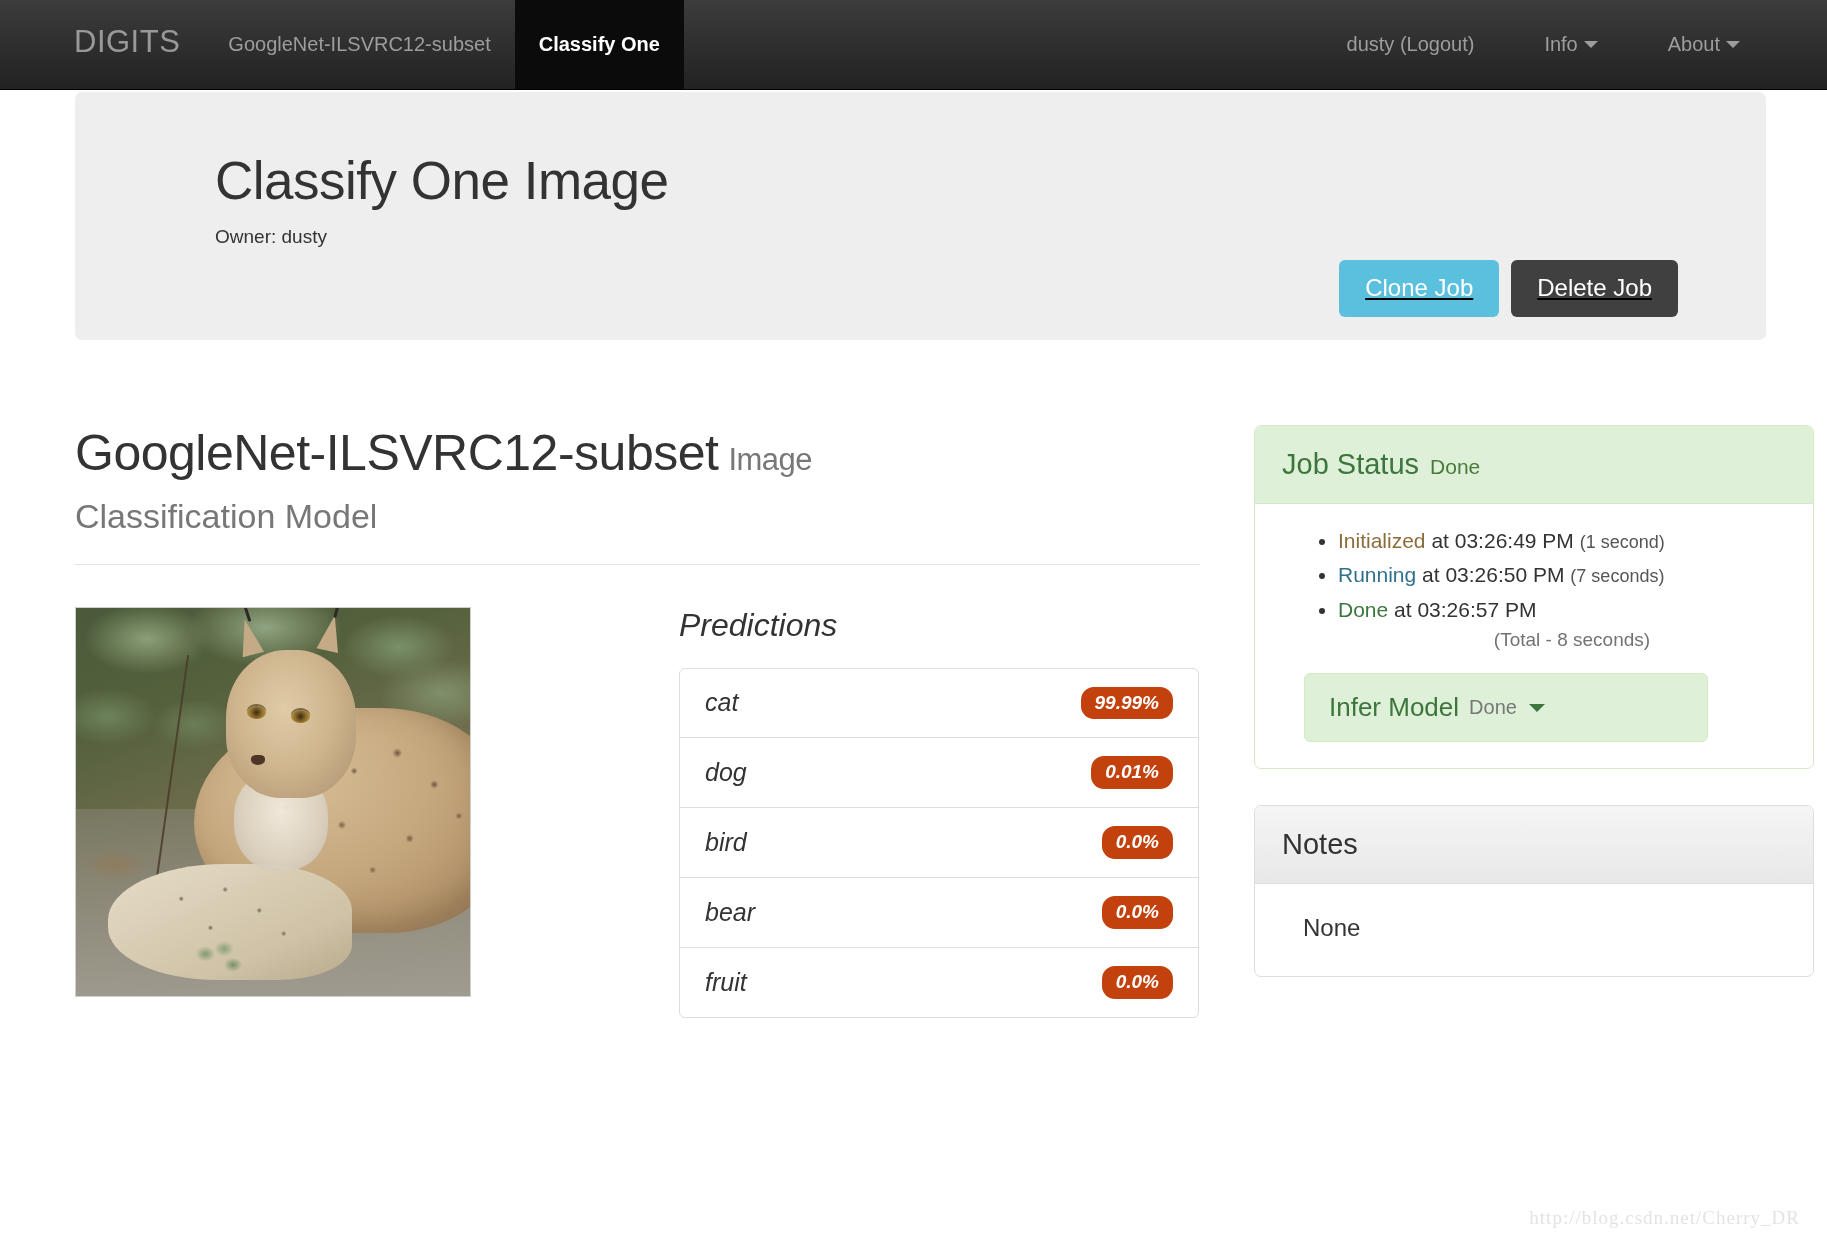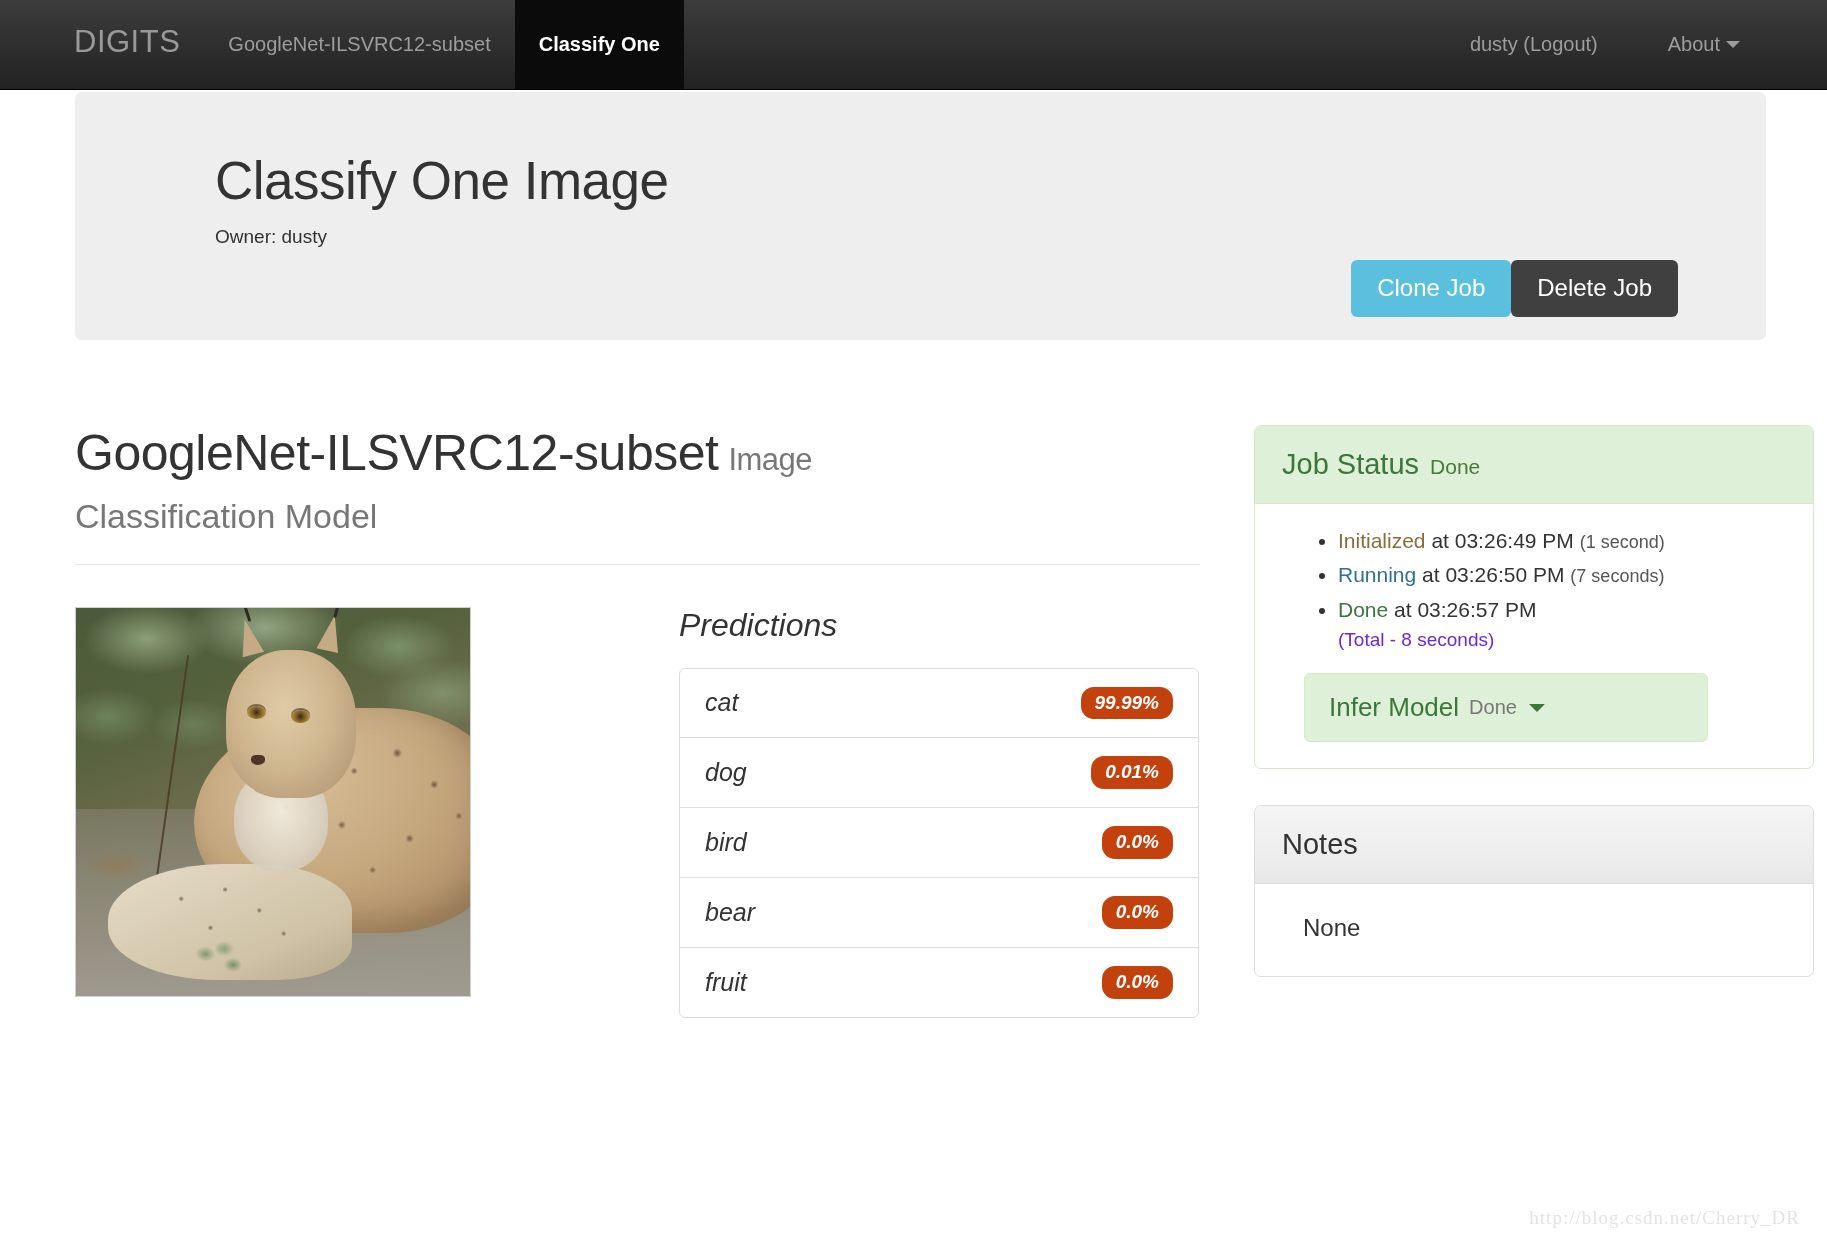--- a/index.html
+++ b/index.html
@@ -70,21 +70,21 @@
     font-size: 53px; font-weight: normal; color: #333333;
     margin: 0; line-height: 1.1;
     letter-spacing: -0.5px;
   }
   .page-owner {
     font-size: 19px; color: #333333;
     margin-top: 16px;
   }
   .jumbo-buttons {
     position: absolute; right: 88px; top: 108px;
-    display: flex; 
+    display: flex; gap: 12px; text-decoration: underline;
   }
   .btn {
     border: none; border-radius: 6px;
     font-size: 24px; color: #ffffff;
     padding: 14px 26px;
     cursor: pointer;
     font-family: inherit;
     line-height: 1.2;
   }
   .btn-info { background: #5bc0de; }
@@ -314,22 +314,23 @@
   .status-list li {
     font-size: 21px; color: #333333;
     line-height: 1.45; margin-bottom: 4px;
   }
   .status-list li::marker { color: #333; }
   .st-initialized { color: #8a6d3b; }
   .st-running { color: #31708f; }
   .st-done { color: #3c763d; }
   .status-muted { font-size: 18px; color: #555555; }
   .status-total {
-    font-size: 19px; color: #6d28d9;
-    margin: 4px 0 0 56px;
+    font-size: 19px; color: #737373;
+    margin: 4px 0 0 76px;
+    text-align: center;
   }
 
   .subpanel {
     margin: 22px 0 0 22px;
     background: #dff0d8;
     border: 1px solid #d6e9c6;
     border-radius: 6px;
     padding: 18px 24px;
     width: 404px;
   }
@@ -361,20 +362,24 @@
 <body>
 
 <div class="navbar">
   <div class="nav-left">
     <a class="brand">DIGITS</a>
     <a class="nav-item">GoogleNet-ILSVRC12-subset</a>
     <a class="nav-item active">Classify One</a>
   </div>
   <div class="nav-right">
     <a class="nav-item">dusty (Logout)</a>
+    <a class="nav-item">
+        <span>Info</span>
+        <span class="caret"></span>
+      </a>
     <a class="nav-item">
         <span>About</span>
         <span class="caret"></span>
       </a>
   </div>
 </div>
 
 <div class="jumbotron">
   <div class="jumbo-inner">
     <h1 class="page-title">Classify One Image</h1>

